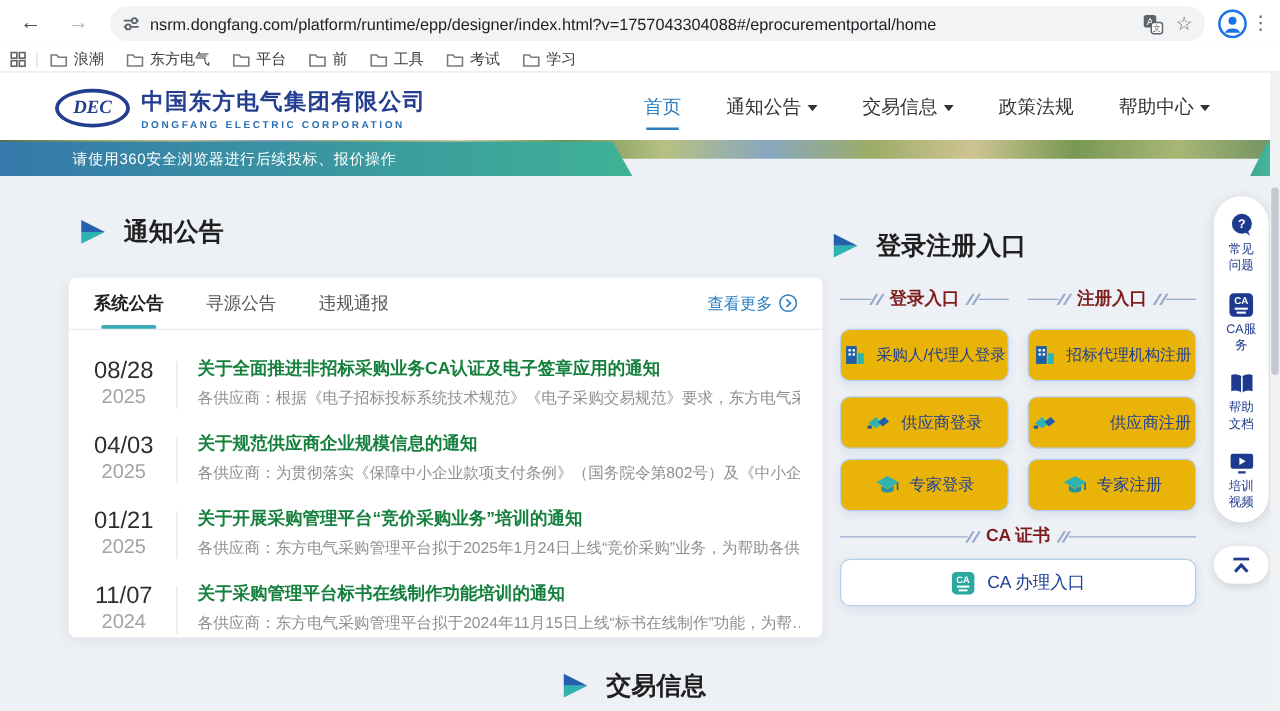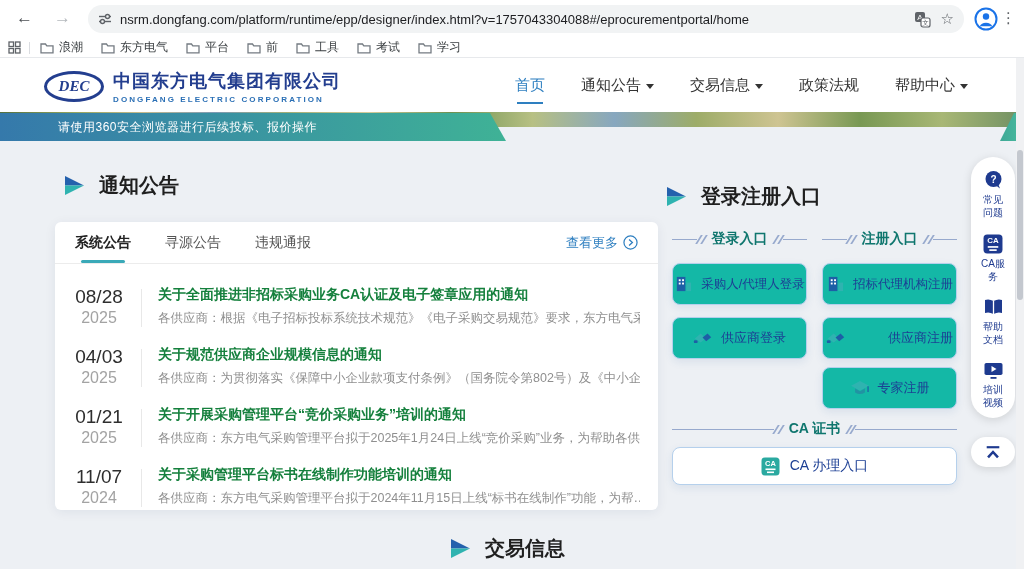--- a/index.html
+++ b/index.html
@@ -57,25 +57,25 @@
   .notice-item { display:flex; align-items:flex-end; height:60px; cursor:pointer; }
   .n-date { width:64px; text-align:center; flex:none; }
   .n-md { font-size:19px; color:#2e2e2e; font-weight:500; }
   .n-yr { font-size:16px; color:#a3a3a3; margin-top:1px; }
   .n-sep { width:1px; height:38px; background:#e8e8e8; margin:0 16px 0 10px; flex:none; }
   .n-body { flex:1; min-width:0; }
   .n-title { font-size:14px; font-weight:bold; color:#15803d; white-space:nowrap; overflow:hidden; }
   .n-desc { font-size:12.5px; color:#8f8f8f; margin-top:6px; white-space:nowrap; overflow:hidden; }
 
   
-  .group-hdr { position:absolute; display:flex; align-items:center; color:#0f766e; font-weight:bold; font-size:14px; z-index:5; }
+  .group-hdr { position:absolute; display:flex; align-items:center; color:#7f1d1d; font-weight:bold; font-size:14px; z-index:5; }
   .g-line { flex:1; height:1px; background:#97a9cd; }
   .sl { width:1.5px; height:9px; background:#97a9cd; transform:skewX(-32deg); margin:0 1.5px; }
   .g-label { margin:0 6px; white-space:nowrap; }
-  .entry-btn { position:absolute; width:135px; height:42px; background:#14b8a6; border:1px solid #b5d0ec; border-radius:8px; box-shadow:0 3px 8px rgba(40,90,160,.10); display:flex; align-items:center; justify-content:center; gap:8px; font-size:13px; color:#1c3f94; cursor:pointer; z-index:5; }
+  .entry-btn { position:absolute; width:135px; height:42px; background:#eab308; border:1px solid #b5d0ec; border-radius:8px; box-shadow:0 3px 8px rgba(40,90,160,.10); display:flex; align-items:center; justify-content:center; gap:8px; font-size:13px; color:#1c3f94; cursor:pointer; z-index:5; }
   .ca-btn { position:absolute; left:672px; top:447px; width:285px; height:38px; background:#fff; border:1px solid #b5d0ec; border-radius:8px; box-shadow:0 3px 8px rgba(40,90,160,.10); display:flex; align-items:center; justify-content:center; gap:10px; font-size:14px; color:#1c3f94; cursor:pointer; z-index:5; }
 
   
   .float-sidebar { position:absolute; left:971px; top:157px; width:44px; background:#fff; border-radius:22px; box-shadow:0 2px 10px rgba(0,0,0,.13); padding:13px 0 9px; display:flex; flex-direction:column; align-items:center; gap:15px; z-index:25; }
   .fs-item { display:flex; flex-direction:column; align-items:center; gap:3px; cursor:pointer; }
   .fs-label { width:26px; font-size:10px; line-height:1.3; color:#1e3a8f; text-align:center; word-break:break-all; }
   .totop-btn { position:absolute; left:971px; top:437px; width:44px; height:30px; background:#fff; border-radius:15px; box-shadow:0 2px 8px rgba(0,0,0,.13); display:flex; align-items:center; justify-content:center; cursor:pointer; z-index:25; }
 
   
   .scrollbar { position:absolute; right:0; top:58px; width:8px; height:511px; background:#f0f1f3; z-index:45; }
@@ -359,20 +359,30 @@
     <span style="display:flex;">
       <svg width="20" height="17" viewBox="0 0 22 18">
           <path d="M2 9 L8.5 3.5 L14 9 L8.5 13.5 Z" fill="#2fb3b0"></path>
           <path d="M10.5 8 L16 3.5 L20 7.5 L14.5 12 Z" fill="#1d5fa6"></path>
           <rect x="1" y="11" width="4" height="3" rx="1" fill="#1d5fa6"></rect>
         </svg>
     </span>
     <span>供应商注册</span>
   </div>
 
+  <div class="entry-btn" style="left:672px; top:367px;">
+    <span style="display:flex;">
+      <svg width="20" height="17" viewBox="0 0 22 19">
+          <polygon points="11,1 21,6.5 11,12 1,6.5" fill="#2fb3b0"></polygon>
+          <path d="M5.5 9.5 v4.5 q5.5 3.5 11 0 v-4.5 l-5.5 3 z" fill="#2193a3"></path>
+          <line x1="20" y1="7" x2="20" y2="13.5" stroke="#1d5fa6" stroke-width="1.4"></line>
+        </svg>
+    </span>
+    <span>专家登录</span>
+  </div>
   <div class="entry-btn" style="left:822px; top:367px;">
     <span style="display:flex;">
       <svg width="20" height="17" viewBox="0 0 22 19">
           <polygon points="11,1 21,6.5 11,12 1,6.5" fill="#2fb3b0"></polygon>
           <path d="M5.5 9.5 v4.5 q5.5 3.5 11 0 v-4.5 l-5.5 3 z" fill="#2193a3"></path>
           <line x1="20" y1="7" x2="20" y2="13.5" stroke="#1d5fa6" stroke-width="1.4"></line>
         </svg>
     </span>
     <span>专家注册</span>
   </div>

